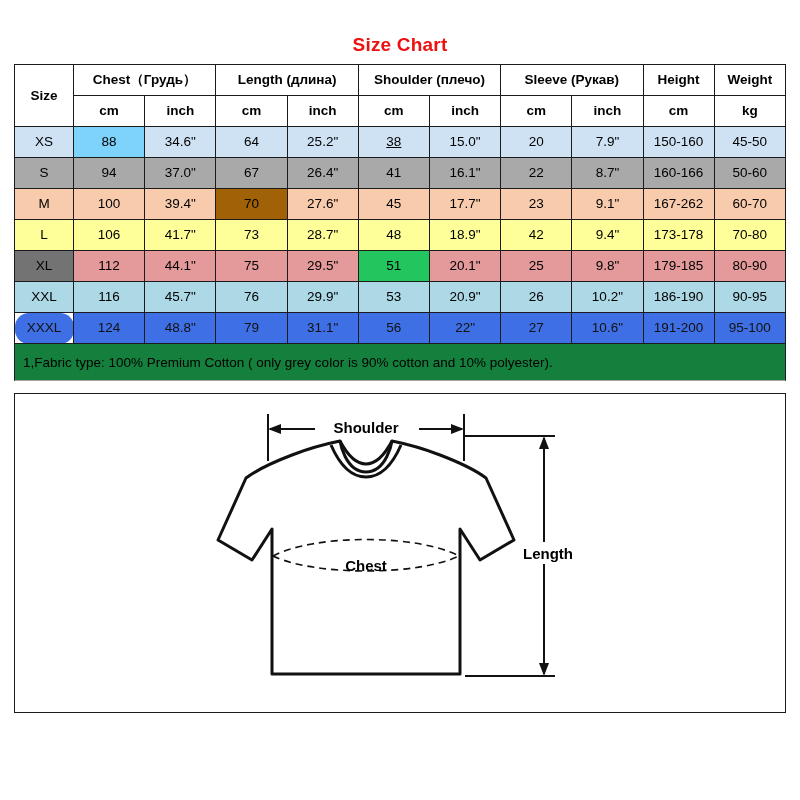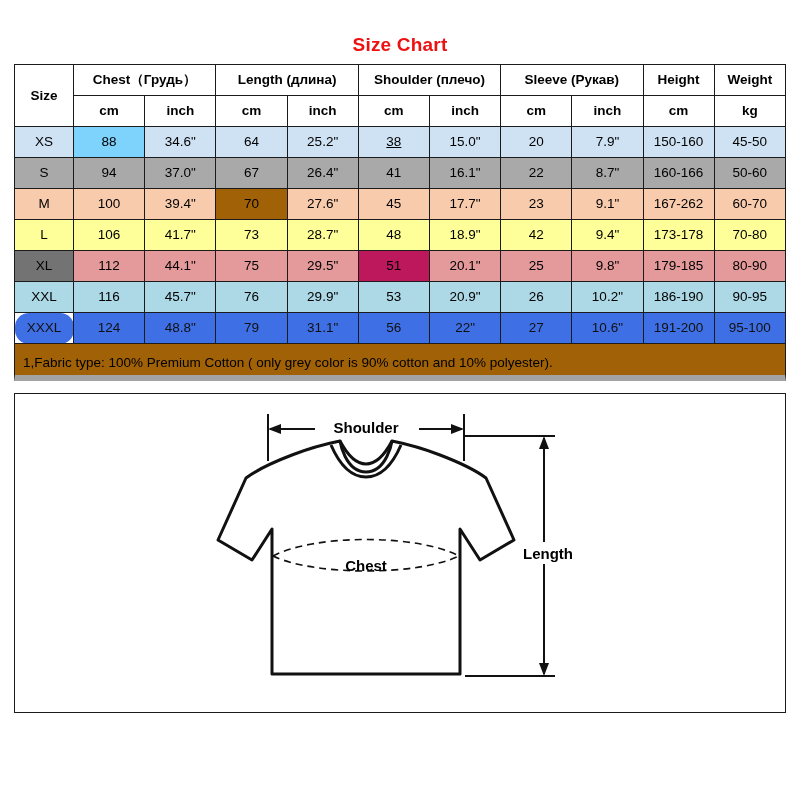--- a/index.html
+++ b/index.html
@@ -70,27 +70,27 @@
   tr.r-xxxl td { background: #3f6fe4; }
   tr.r-xxxl td { color: #111; }
   
   .notes {
     width: 772px;
     margin: 0 auto;
   }
   .note-row {
     border-left: 1px solid #1b1b1b;
     border-right: 1px solid #1b1b1b;
-    border-bottom: 6px solid #a3a3a3;
+    border-bottom: 1px solid #a3a3a3;
     font-size: 13.5px;
     height: 37px;
     line-height: 37px;
     padding-left: 8px;
     box-sizing: border-box;
-    background: #a16207;
+    background: #15803d;
     text-align: left;
   }
   .diagram-box {
     width: 772px;
     margin: 12px auto 0 auto;
     border: 1px solid #1b1b1b;
     height: 320px;
     box-sizing: border-box;
     position: relative;
     background: #fff;
@@ -188,21 +188,21 @@
         <td style="background: rgb(255, 255, 153);">9.4"</td>
         <td style="background: rgb(255, 255, 153);">173-178</td>
         <td style="background: rgb(255, 255, 153);">70-80</td>
       </tr>
       <tr class="r-xl">
         <td style="background: #737373;">XL</td>
         <td style="background: rgb(228, 154, 154);">112</td>
         <td style="background: rgb(228, 154, 154);">44.1"</td>
         <td style="background: rgb(228, 154, 154);">75</td>
         <td style="background: rgb(228, 154, 154);">29.5"</td>
-        <td style="background: #be185d;">51</td>
+        <td style="background: #22c55e;">51</td>
         <td style="background: rgb(228, 154, 154);">20.1"</td>
         <td style="background: rgb(228, 154, 154);">25</td>
         <td style="background: rgb(228, 154, 154);">9.8"</td>
         <td style="background: rgb(228, 154, 154);">179-185</td>
         <td style="background: rgb(228, 154, 154);">80-90</td>
       </tr>
       <tr class="r-xxl">
         <td style="background: rgb(173, 216, 230);">XXL</td>
         <td style="background: rgb(173, 216, 230);">116</td>
         <td style="background: rgb(173, 216, 230);">45.7"</td>

